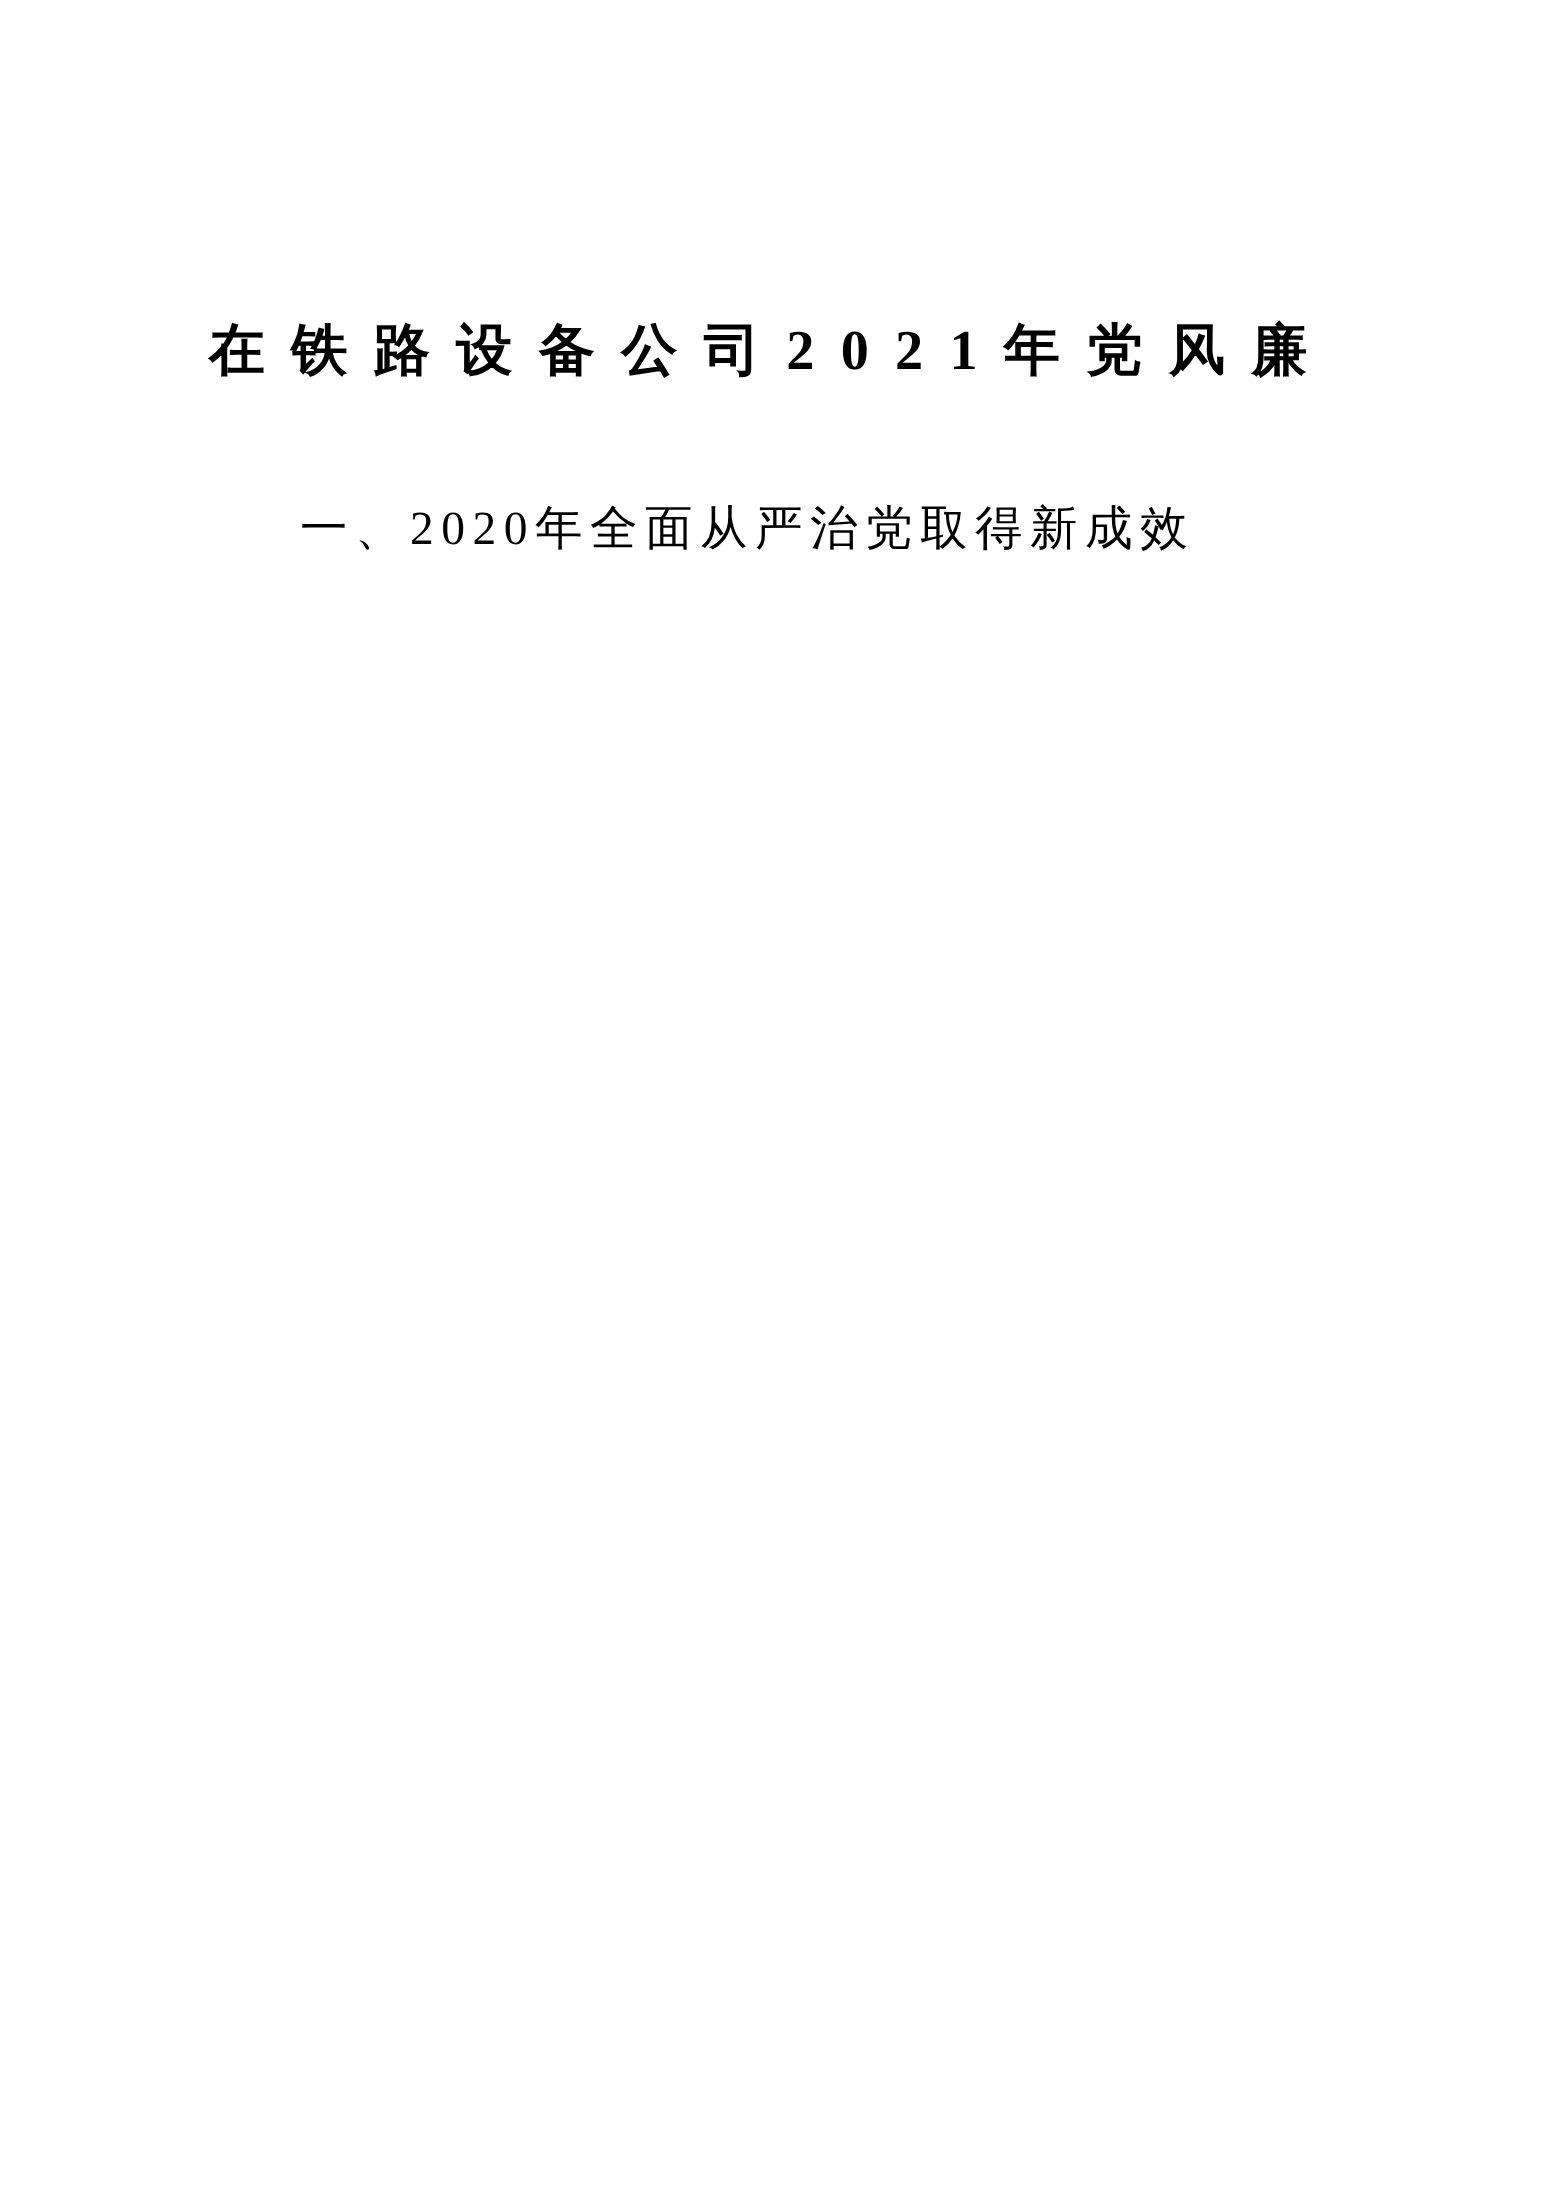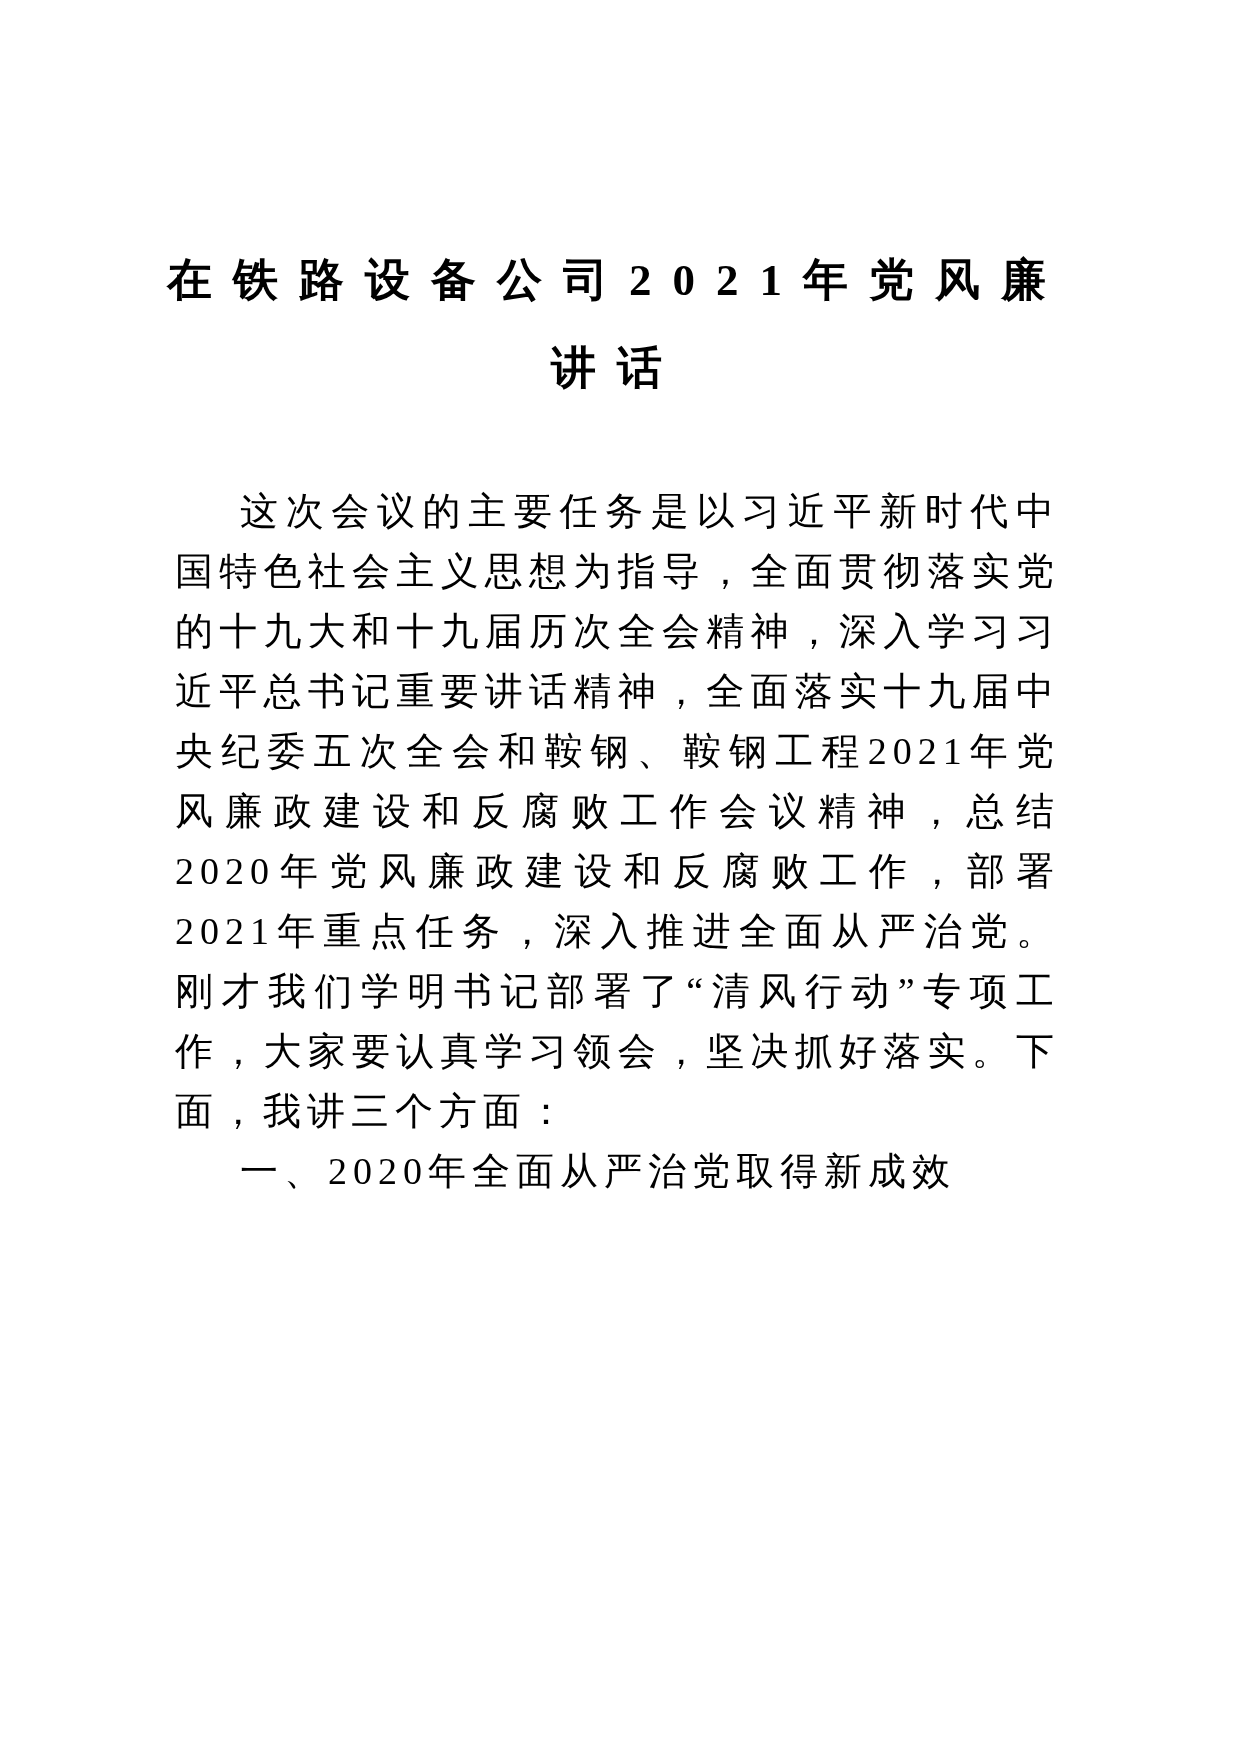--- a/index.html
+++ b/index.html
@@ -47,21 +47,19 @@
     font-weight: 400;
   }
 </style>
 </head>
 <body>
 
 <div class="page">
 
   <div class="doc-title">
     <div class="title-line">在铁路设备公司2021年党风廉</div>
-    <div class="title-line">讲话</div>
   </div>
 
   <div class="doc-content">
-    <p class="para">这次会议的主要任务是以习近平新时代中国特色社会主义思想为指导，全面贯彻落实党的十九大和十九届历次全会精神，深入学习习近平总书记重要讲话精神，全面落实十九届中央纪委五次全会和鞍钢、鞍钢工程2021年党风廉政建设和反腐败工作会议精神，总结2020年党风廉政建设和反腐败工作，部署2021年重点任务，深入推进全面从严治党。刚才我们学明书记部署了“清风行动”专项工作，大家要认真学习领会，坚决抓好落实。下面，我讲三个方面：</p>
     <p class="heading">一、2020年全面从严治党取得新成效</p>
   </div>
 
 </div>
 
 </body></html>

